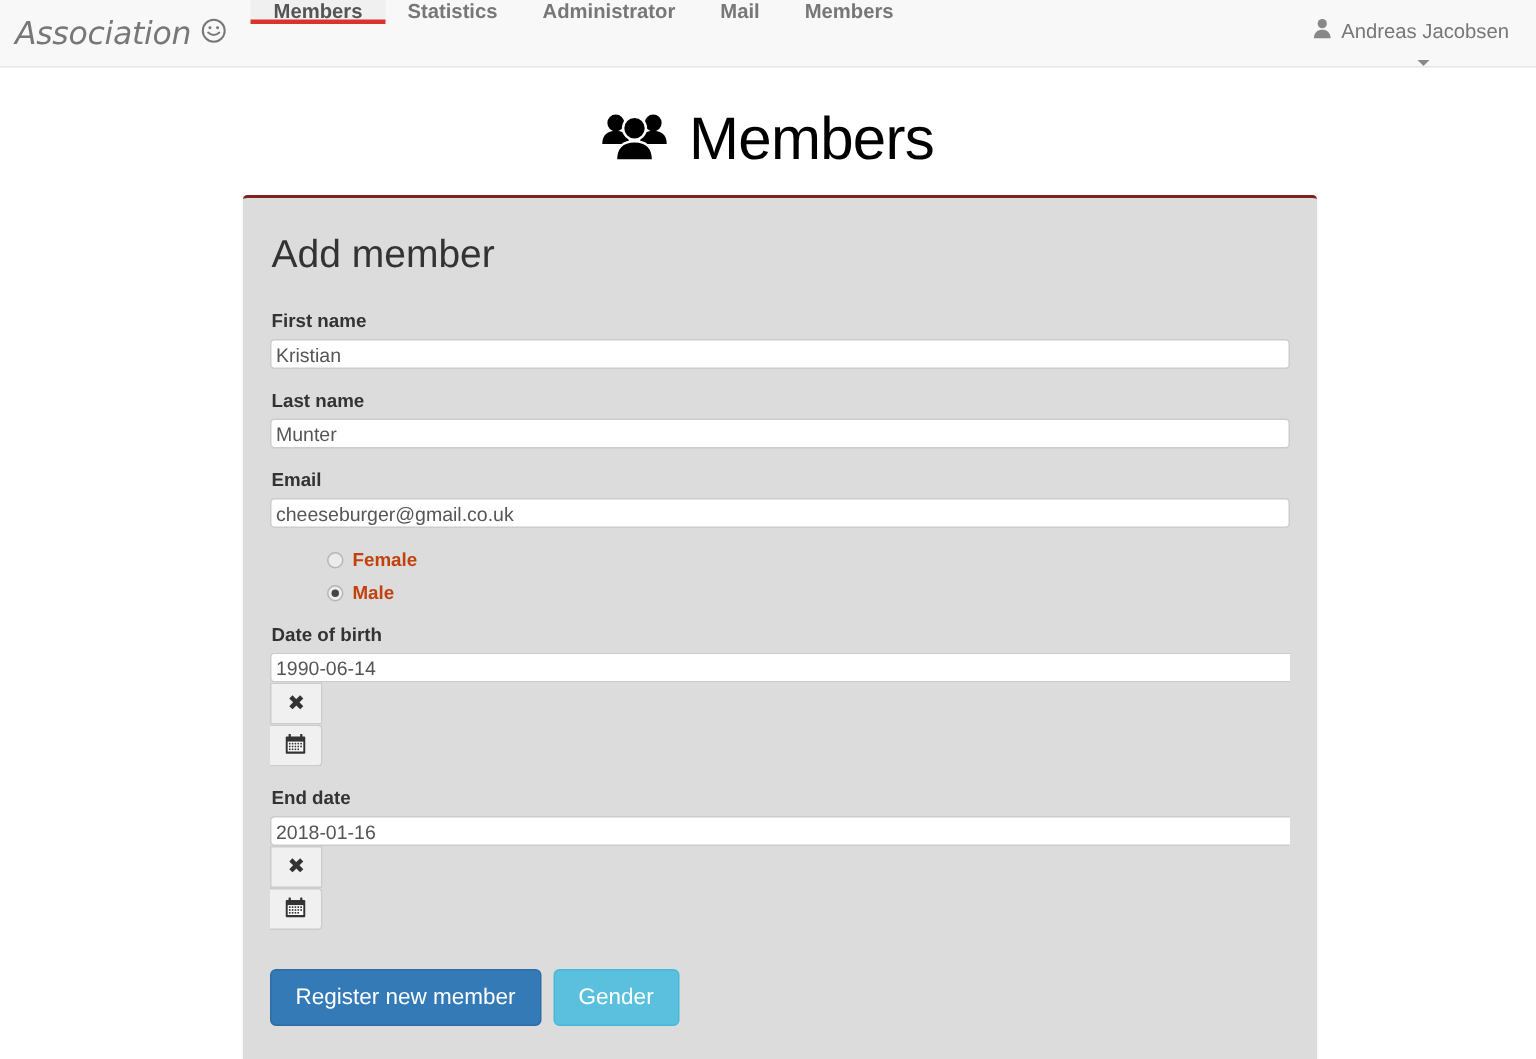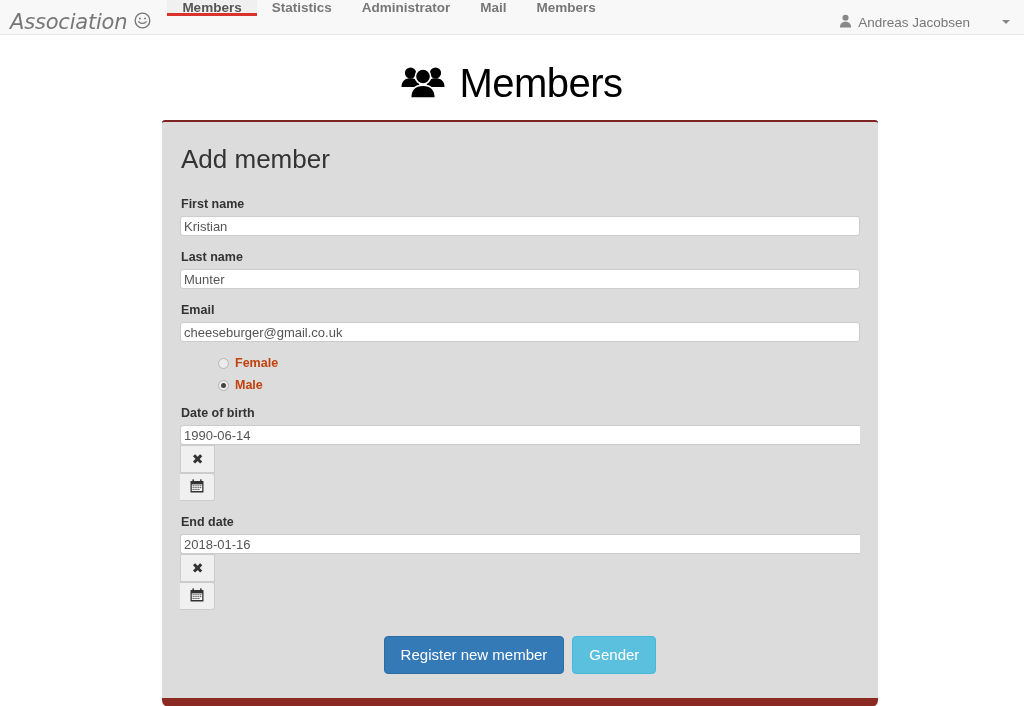--- a/index.html
+++ b/index.html
@@ -9,21 +9,21 @@
     width: 1024px;
     height: 706px;
     background: #ffffff;
     font-family: "Liberation Sans", sans-serif;
     overflow: hidden;
   }
 
   
   .navbar {
     position: relative;
-    height: 35px;
+    height: 45px;
     background: #f8f8f8;
     border-bottom: 1px solid #e7e7e7;
     display: flex;
     align-items: stretch;
   }
   .brand {
     display: flex;
     align-items: center;
     gap: 7px;
     padding: 0 16px 0 10px;
@@ -71,20 +71,21 @@
     height: 3px;
     background: #d9342b;
   }
 
   .nav-right {
     margin-left: auto;
     display: flex;
     align-items: center;
     height: 44px;
     padding-right: 8px;
+    flex-direction: column;
   }
   .user-menu {
     display: flex;
     align-items: center;
     gap: 6px;
     font-size: 13.5px;
     color: #777777;
     padding: 0 10px;
     height: 44px;
     text-decoration: none;
@@ -226,21 +227,20 @@
     font-size: 14px;
     font-weight: bold;
     line-height: 1;
     color: #333333;
     font-family: "DejaVu Sans", sans-serif;
   }
 
   
   .actions {
     display: flex;
-    justify-content: center;
     gap: 8px;
     margin-top: 26px;
   }
   .btn {
     font-family: "Liberation Sans", sans-serif;
     font-size: 15px;
     padding: 9px 16px;
     border-radius: 4px;
     border: 1px solid transparent;
     color: #ffffff;

